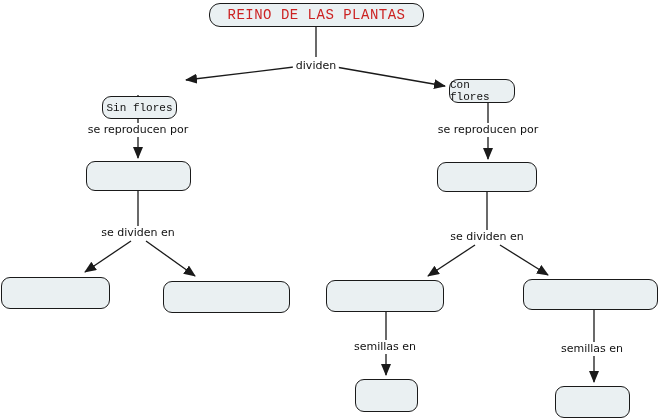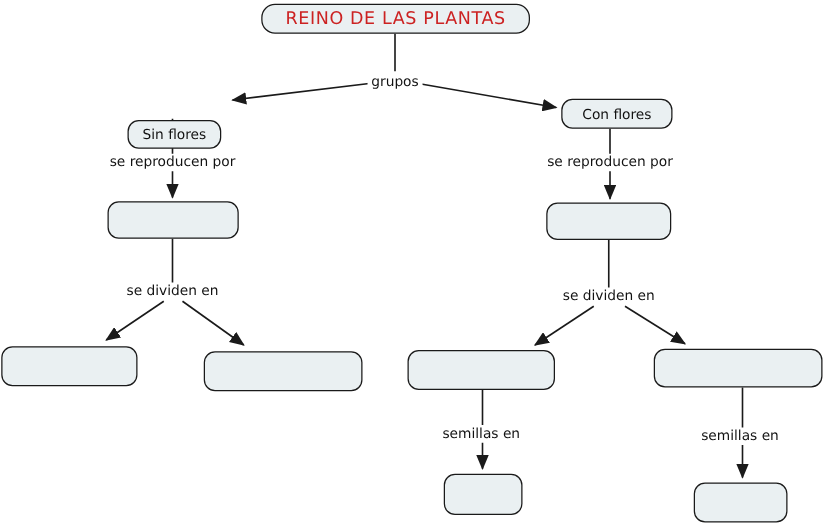--- a/index.html
+++ b/index.html
@@ -29,20 +29,21 @@
     position: absolute;
     box-sizing: border-box;
     background: #eaf0f2;
     border: 1.5px solid #1a1a1a;
     border-radius: 9px;
     display: flex;
     align-items: center;
     justify-content: center;
     font-size: 11px;
     color: #111111;
+    font-family: Liberation Mono, monospace;
   }
   .node.title-node {
     border-radius: 11px;
     font-size: 14px;
     color: #cc2222;
     letter-spacing: 0.5px;
   }
   .link-label {
     position: absolute;
     transform: translateX(-50%);
@@ -80,33 +81,33 @@
     <line x1="487" y1="192" x2="487" y2="231"></line>
     <line x1="475" y1="245" x2="428" y2="276" marker-end="url(#arrow)"></line>
     <line x1="500" y1="245" x2="548" y2="275" marker-end="url(#arrow)"></line>
 
     <line x1="386" y1="312" x2="386" y2="341"></line>
     <line x1="386" y1="354" x2="386" y2="375" marker-end="url(#arrow)"></line>
     <line x1="594" y1="310" x2="594" y2="343"></line>
     <line x1="594" y1="356" x2="594" y2="382" marker-end="url(#arrow)"></line>
   </svg>
 
-  <div class="link-label" style="left:316px; top:59px;">grupos</div>
+  <div class="link-label" style="left:316px; top:59px;">dividen</div>
   <div class="link-label" style="left:138px; top:123px;">se reproducen por</div>
   <div class="link-label" style="left:488px; top:123px;">se reproducen por</div>
   <div class="link-label" style="left:138px; top:226px;">se dividen en</div>
   <div class="link-label" style="left:487px; top:230px;">se dividen en</div>
   <div class="link-label" style="left:385px; top:340px;">semillas en</div>
   <div class="link-label" style="left:592px; top:342px;">semillas en</div>
 
   <div class="node title-node" style="left:209px; top:3px; width:215px; height:24px;">REINO DE LAS PLANTAS</div>
 
   <div class="node" style="left:102px; top:73px; width:75px; height:23px;margin-top:23px;">Sin flores</div>
 
-  <div class="node" style="left:449px; top:79px; width:89px; height:24px;">Con flores</div>
+  <div class="node" style="left:449px; top:79px; width:66px; height:24px;">Con flores</div>
 
   <div class="node" style="left:86px; top:161px; width:105px; height:30px;"></div>
 
   <div class="node" style="left:1px; top:277px; width:109px; height:32px;"></div>
 
   <div class="node" style="left:163px; top:281px; width:127px; height:32px;"></div>
 
   <div class="node" style="left:437px; top:162px; width:100px; height:30px;"></div>
 
   <div class="node" style="left:326px; top:280px; width:118px; height:32px;"></div>

